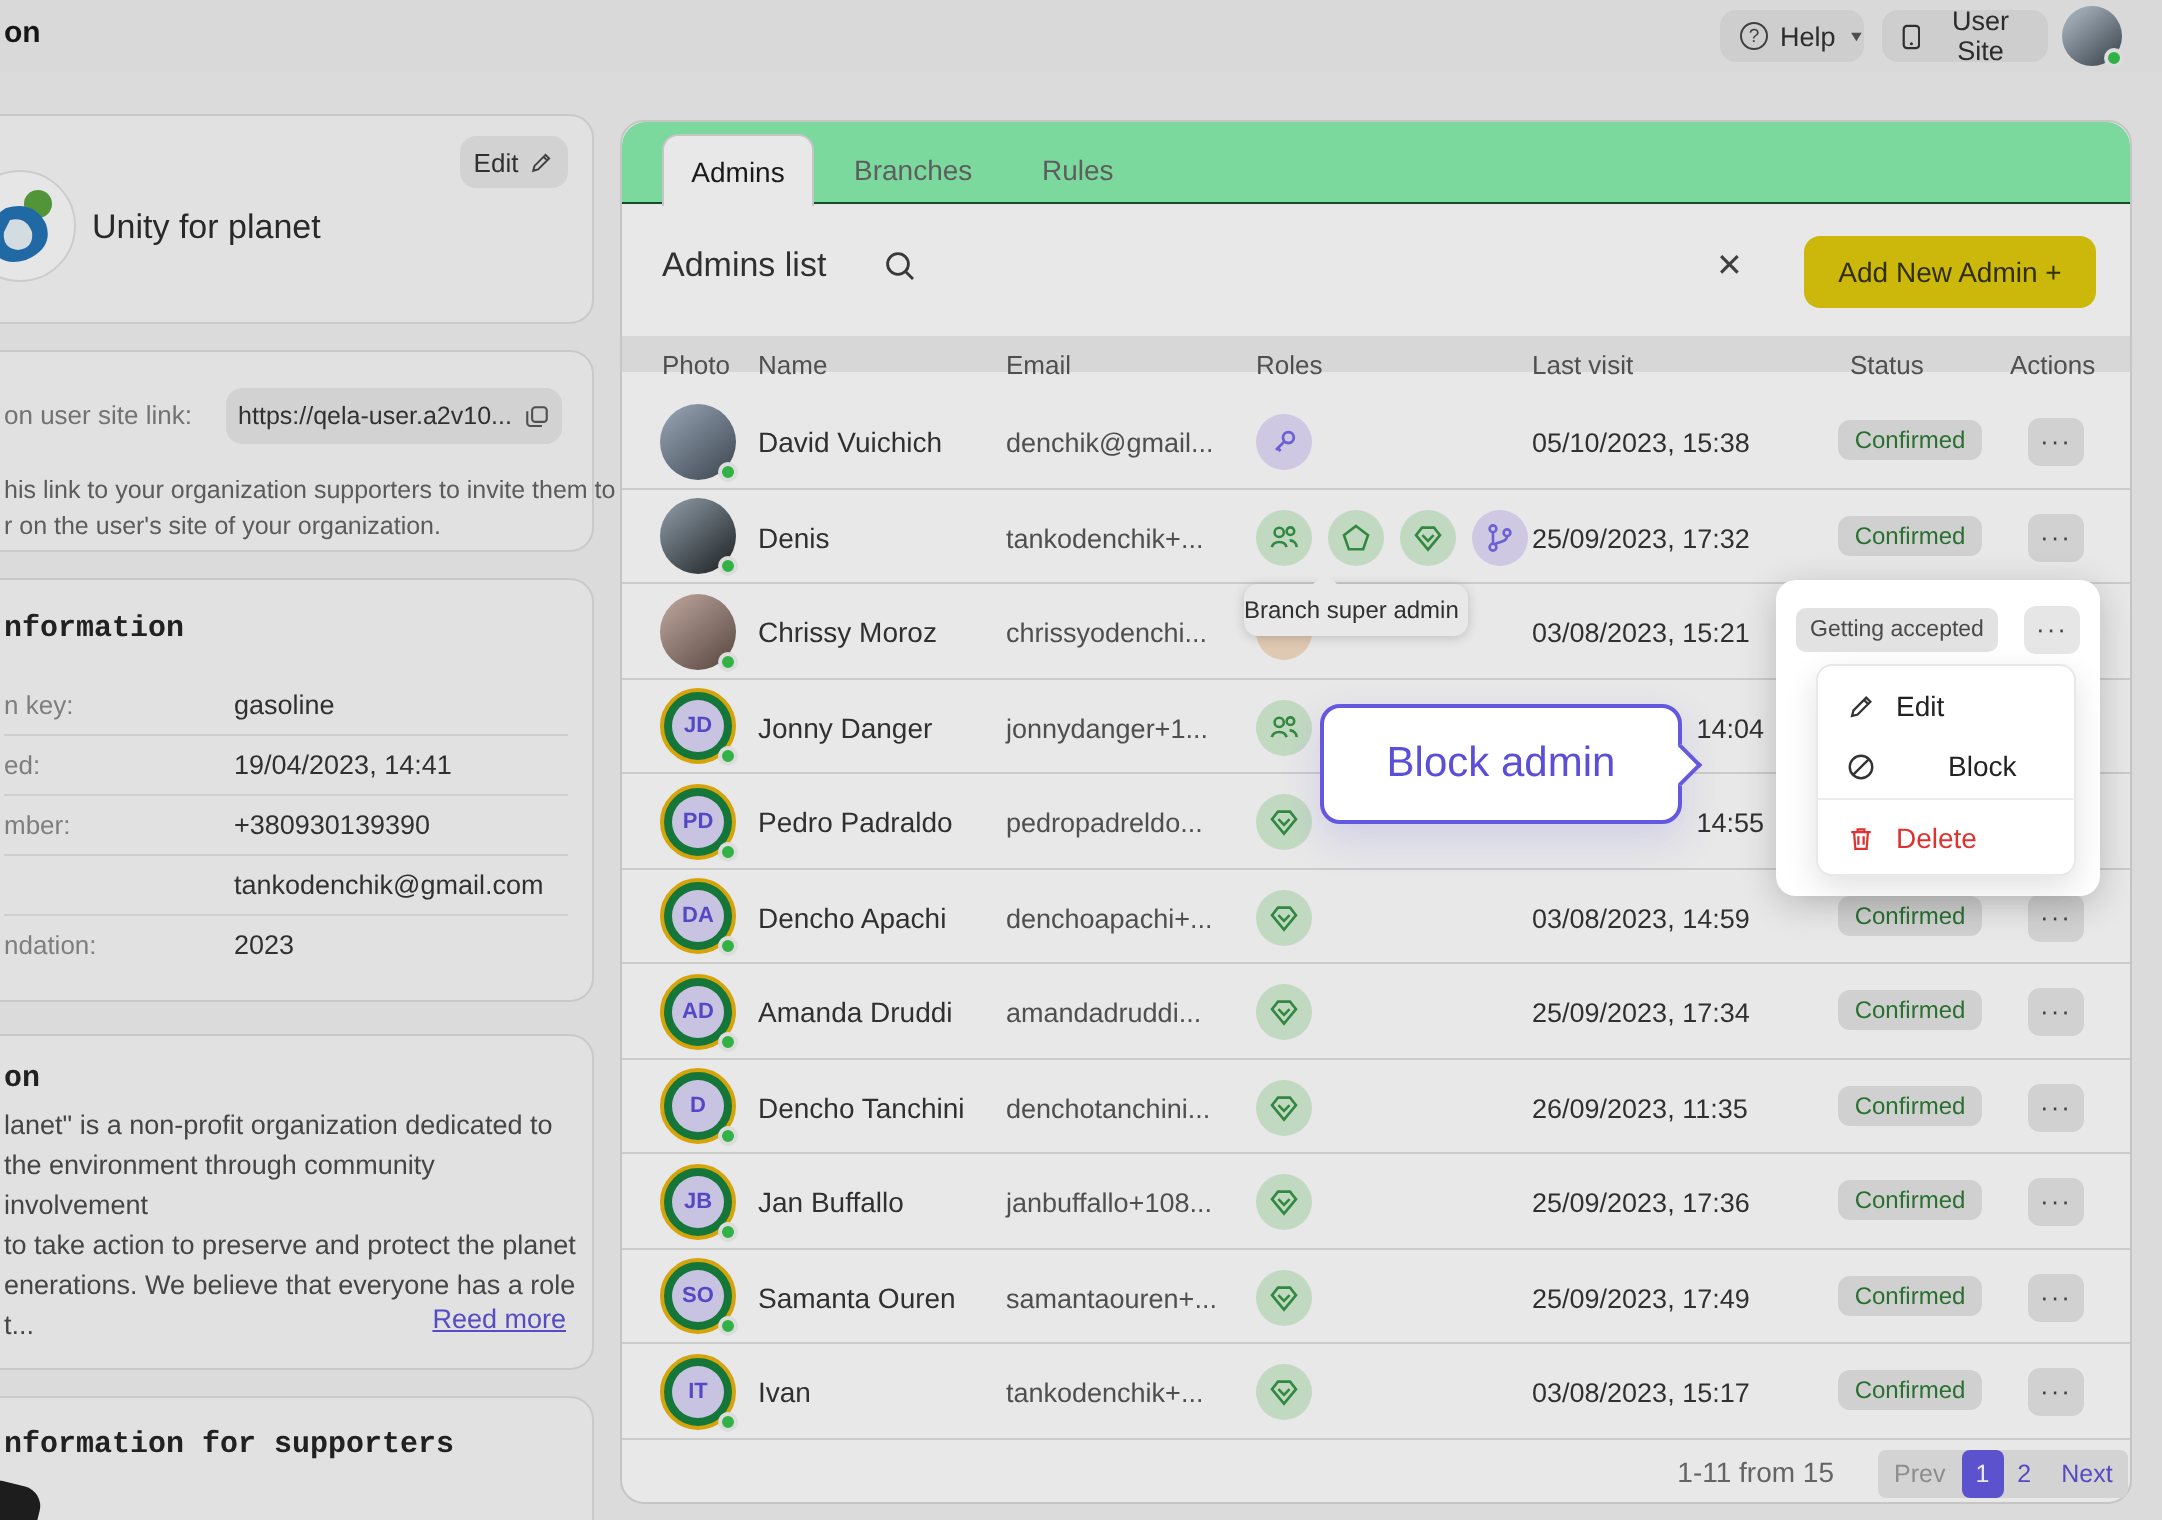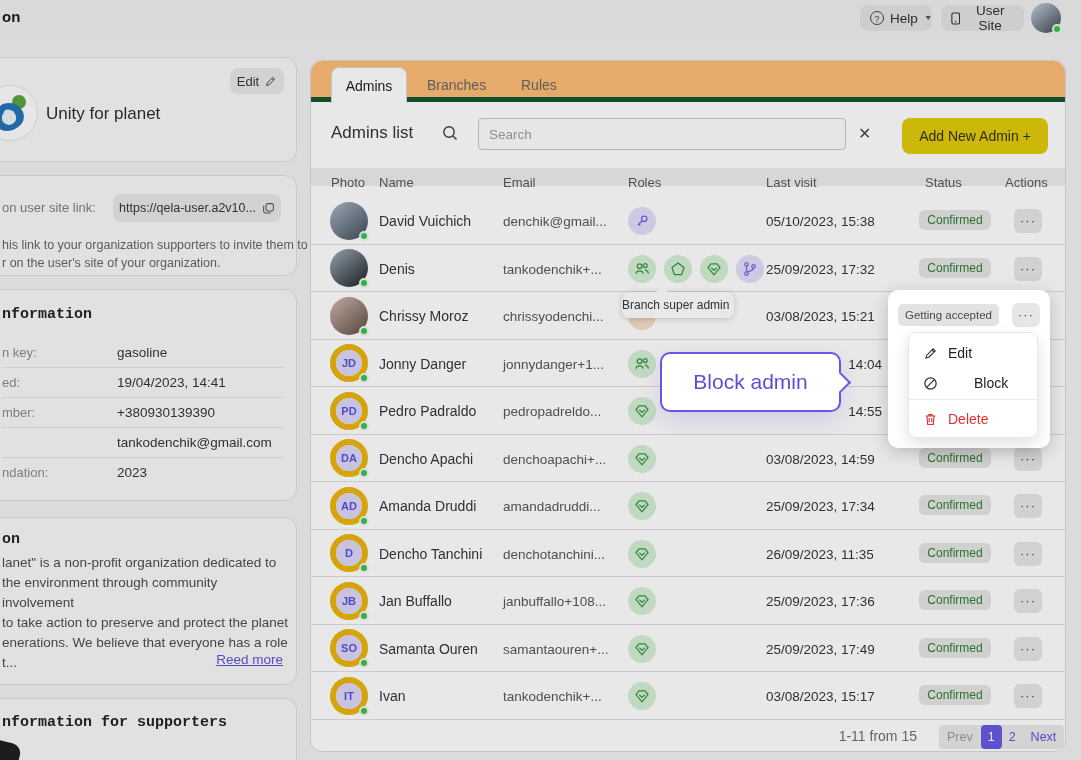--- a/index.html
+++ b/index.html
@@ -45,42 +45,42 @@
   .about-lines{position:absolute;left:2px;top:553px;width:290px;font-size:13.5px;color:#4a4a4a;line-height:20px;}
   .read-more{position:absolute;left:160px;top:652px;width:123px;text-align:right;font-size:13.5px;color:#5c51d8;
              text-decoration:underline;cursor:pointer;}
   .c-supp{left:-62px;top:698px;width:359px;height:120px;}
   .blob{position:absolute;left:-8px;top:742px;width:28px;height:22px;background:#1d1d1d;border-radius:6px 10px 2px 8px;
         transform:rotate(14deg);z-index:3;}
 
   
   .main-card{position:absolute;left:310px;top:60px;width:756px;height:692px;background:#fff;border:1px solid #d9d9d9;
              border-radius:12px;}
-  .tab-strip{position:absolute;left:0;top:0;width:754px;height:41px;background:#fdba74;border-bottom:5px solid #14532d;
+  .tab-strip{position:absolute;left:0;top:0;width:754px;height:41px;background:#86efac;border-bottom:1px solid #14532d;
              border-radius:12px 12px 0 0;}
   .tab{position:absolute;top:6px;height:36px;display:flex;align-items:center;justify-content:center;font-size:14px;
        color:#666;cursor:pointer;padding:0 14px;}
   .tab.active{background:#fff;border:1px solid #d9d9d9;border-bottom:none;border-radius:8px 8px 0 0;color:#1a1a1a;height:36px;top:6px;}
   .list-title{position:absolute;left:20px;top:62px;font-size:17px;color:#333;}
   .search-ico{position:absolute;left:130px;top:63px;}
   .search-input{position:absolute;left:167px;top:57px;width:368px;height:32px;border:1px solid #c7c7c7;border-radius:4px;
                 background:#fdfdfd;font-size:13.5px;color:#333;padding:0 10px;outline:none;}
   .search-input::placeholder{color:#9c9c9c;}
   .clear-x{position:absolute;left:541px;top:60px;width:24px;height:24px;border:none;background:transparent;font-size:16px;
            color:#444;cursor:pointer;line-height:24px;text-align:center;}
   .add-btn{position:absolute;left:591px;top:57px;width:146px;height:36px;background:#e0ca08;border:none;border-radius:8px;
            font-size:14px;color:#33300a;cursor:pointer;font-weight:500;}
   .thead{position:absolute;left:0;top:107px;width:754px;height:18px;background:#ececec;}
   .th{position:absolute;top:7px;font-size:13px;color:#555;}
   .th0{left:20px}.th1{left:68px}.th2{left:192px}.th3{left:317px}.th4{left:455px}.th5{left:614px}.th6{left:694px}
   .tbody{position:absolute;left:0;top:136px;width:754px;}
   .t-row{position:relative;height:47.5px;border-bottom:1px solid #dfdfdf;}
   .cell-photo{position:absolute;left:19px;top:4.5px;width:38px;height:38px;}
   .avatar{width:38px;height:38px;border-radius:50%;position:relative;}
-  .avatar.init{border:6px solid #eab308;background:#fef9c3;display:flex;align-items:center;justify-content:center;}
+  .avatar.init{border:2px solid #eab308;background:#15803d;display:flex;align-items:center;justify-content:center;}
   .avatar.init .inner{width:26px;height:26px;border-radius:50%;background:#dcd6f7;color:#5b4fd7;font-size:11px;font-weight:700;
                       display:flex;align-items:center;justify-content:center;}
   .avatar.p1{background:linear-gradient(140deg,#9aa7b8 15%,#4e5a66 85%);}
   .avatar.p2{background:linear-gradient(140deg,#8d9aa5 15%,#2e3438 85%);}
   .avatar.p3{background:linear-gradient(140deg,#c2a9a0 15%,#6e5a52 85%);}
   .cell-photo .dot{right:-1px;bottom:-1px;}
   .cell-name{position:absolute;left:68px;top:16px;font-size:14px;color:#333;}
   .cell-email{position:absolute;left:192px;top:17px;font-size:13.5px;color:#555;}
   .cell-roles{position:absolute;left:317px;top:10px;display:flex;gap:8px;}
   .role-chip{width:28px;height:28px;border-radius:50%;display:flex;align-items:center;justify-content:center;flex:none;}
@@ -224,21 +224,20 @@
       <div class="tab" style="left:196px;">Rules</div>
     </div>
 
     <div class="list-title">Admins list</div>
     <div class="search-ico">
       <svg width="18" height="18" viewBox="0 0 18 18">
         <circle cx="8" cy="8" r="5.2" fill="none" stroke="#3c3c3c" stroke-width="1.4"></circle>
         <path d="M12,12 L15.5,15.5" stroke="#3c3c3c" stroke-width="1.4"></path>
       </svg>
     </div>
-    <input class="search-input" placeholder="Search" style="">
     <button class="clear-x">✕</button>
     <button class="add-btn">Add New Admin +</button>
 
     <div class="thead">
       <span class="th th0">Photo</span>
       <span class="th th1">Name</span>
       <span class="th th2">Email</span>
       <span class="th th3">Roles</span>
       <span class="th th4">Last visit</span>
       <span class="th th5">Status</span>

